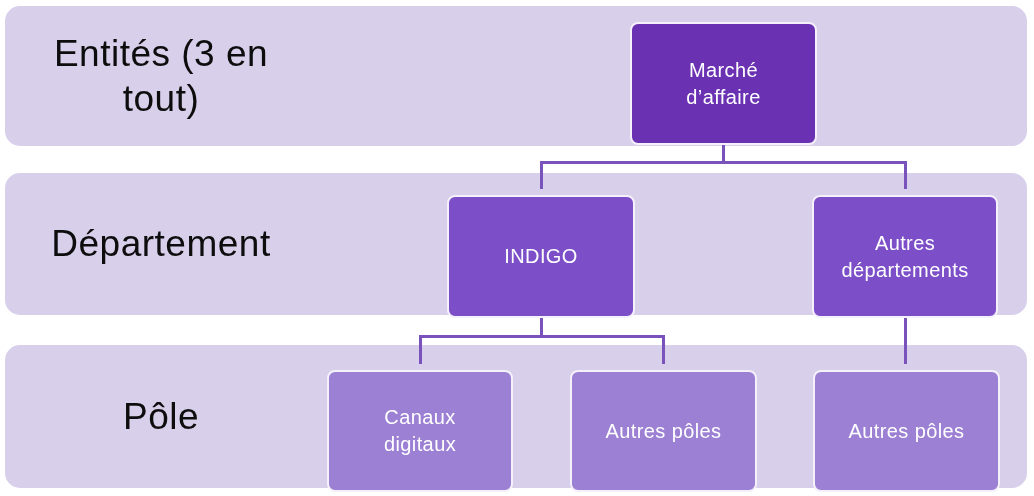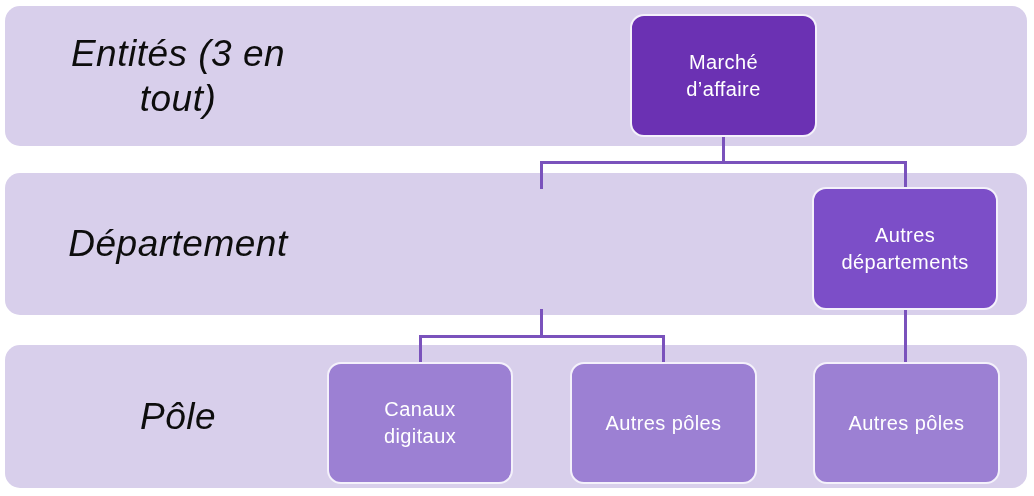--- a/index.html
+++ b/index.html
@@ -20,62 +20,62 @@
     border-radius: 15px;
     z-index: 0;
   }
   .band-entites     { top: 6px;   height: 140px; }
   .band-departement { top: 173px; height: 142px; }
   .band-pole        { top: 345px; height: 143px; }
 
   
   .band-label {
     position: absolute;
-    left: 22px;
+    left: 5px;
     width: 312px;
     display: flex;
     align-items: center;
     justify-content: center;
     text-align: center;
     color: var(--label-text, #0d0d0d);
     font-size: 37px;
     line-height: 1.22;
     letter-spacing: 0.5px;
     white-space: pre-line;
     z-index: 1;
-    font-style: italic;
   }
   .label-entites     { top: 6px;   height: 140px; }
   .label-departement { top: 173px; height: 142px; }
   .label-pole        { top: 345px; height: 143px; }
 
   
   .connector {
     position: absolute;
     background: var(--connector, #7A52BC);
     z-index: 1;
   }
 
   
   .node {
     position: absolute;
     box-sizing: border-box;
     border: 2px solid var(--box-border, #F4F1FB);
-    border-radius: 14px;
+    border-radius: 8px;
     display: flex;
     align-items: center;
     justify-content: center;
     text-align: center;
     color: var(--box-text, #FFFFFF);
     font-size: 20px;
     line-height: 1.35;
     letter-spacing: 0.4px;
     white-space: pre-line;
     z-index: 2;
     padding: 4px 8px;
+    margin-top: 8px;
   }
   .node-root  { background: var(--root-box-bg, #6B31B3); left: 630px; top: 14px;  width: 187px; height: 123px; }
   .node-dept  { background: var(--dept-box-bg, #7C4EC8); }
   .node-pole  { background: var(--pole-box-bg, #9C80D3); }
   .node-indigo        { left: 447px; top: 187px; width: 188px; height: 123px; }
   .node-autres-dept   { left: 812px; top: 187px; width: 186px; height: 123px; }
   .node-canaux        { left: 327px; top: 362px; width: 186px; height: 122px; }
   .node-autres-poles1 { left: 570px; top: 362px; width: 187px; height: 122px; }
   .node-autres-poles2 { left: 813px; top: 362px; width: 187px; height: 122px; }
 </style>
@@ -100,20 +100,21 @@
 
   <div class="connector" style="left:540px; top:309px; width:3px; height:28px;"></div>
   <div class="connector" style="left:419px; top:335px; width:246px; height:3px;"></div>
   <div class="connector" style="left:419px; top:335px; width:3px; height:29px;"></div>
   <div class="connector" style="left:662px; top:335px; width:3px; height:29px;"></div>
 
   <div class="connector" style="left:904px; top:309px; width:3px; height:55px;"></div>
 
   <div class="node node-root">Marché
 d’affaire</div>
+  <div class="node node-dept node-indigo">INDIGO</div>
   <div class="node node-pole node-canaux">Canaux
 digitaux</div>
   <div class="node node-dept node-autres-dept">Autres
 départements</div>
   <div class="node node-pole node-autres-poles1">Autres pôles</div>
   <div class="node node-pole node-autres-poles2">Autres pôles</div>
 
 </div>
 
 </body></html>

